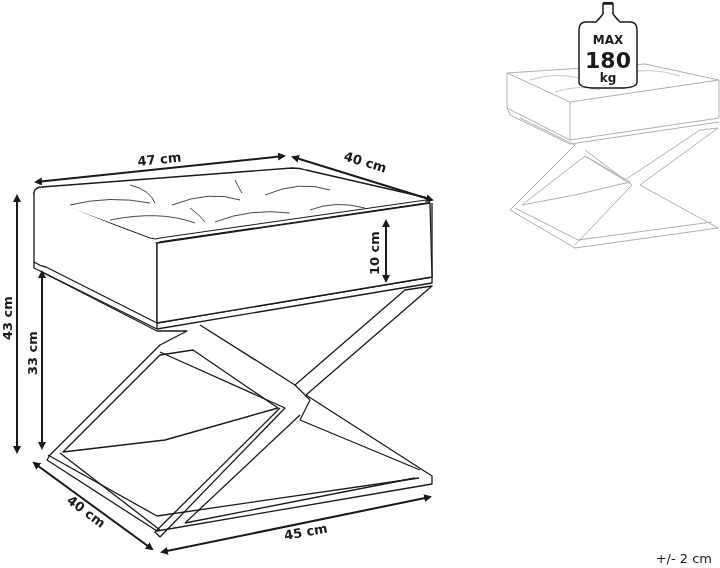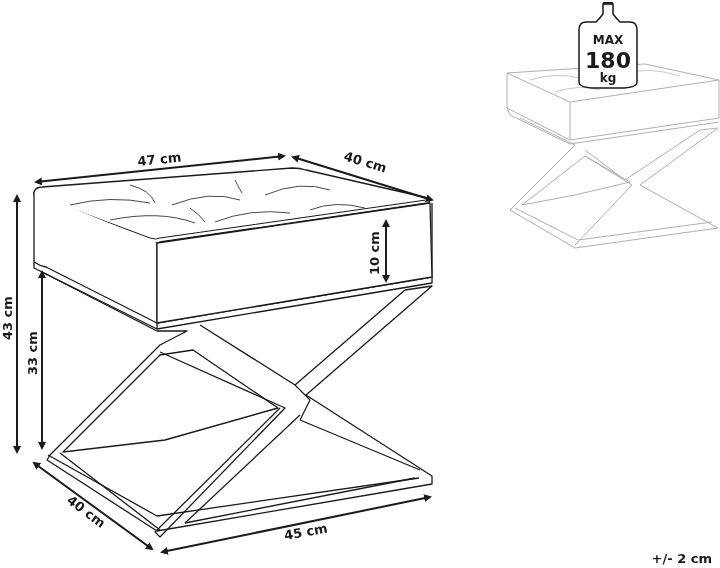--- a/index.html
+++ b/index.html
@@ -1,19 +1,19 @@
 <!DOCTYPE html>
 <html><head>
 <meta charset="utf-8">
 <style>
   html, body { margin:0; padding:0; background:#ffffff; }
   body { width:720px; height:568px; position:relative; overflow:hidden; font-family:"DejaVu Sans", sans-serif; }
   svg { position:absolute; left:0; top:0; }
   .lbl { font-family:"DejaVu Sans", sans-serif; font-weight:bold; fill:#1a1a1a; }
-  .tol { position:absolute; right:8px; bottom:2px; font-family:"DejaVu Sans", sans-serif; font-weight:bold; font-size:13px; color:#1a1a1a; }
+  .tol { position:absolute; right:8px; bottom:2px; font-family:"DejaVu Sans", sans-serif; font-weight:normal; font-size:13px; color:#1a1a1a; }
 </style>
 </head>
 <body>
 
 <svg width="720" height="568" viewBox="0 0 720 568">
   <defs>
     <marker id="ah" markerWidth="8" markerHeight="8" refX="6" refY="4" orient="auto-start-reverse" markerUnits="userSpaceOnUse">
       <path d="M0,0 L8,4 L0,8 z" fill="#1a1a1a"></path>
     </marker>
   </defs>

